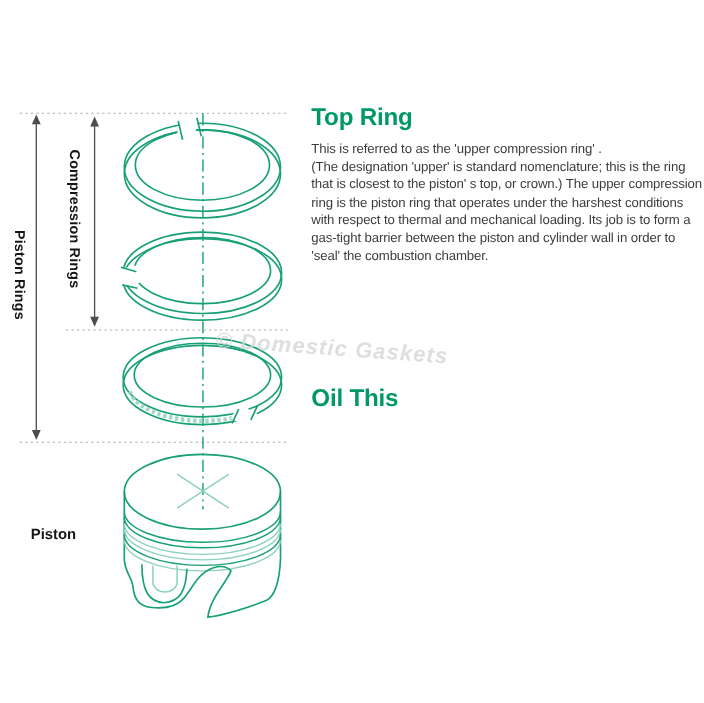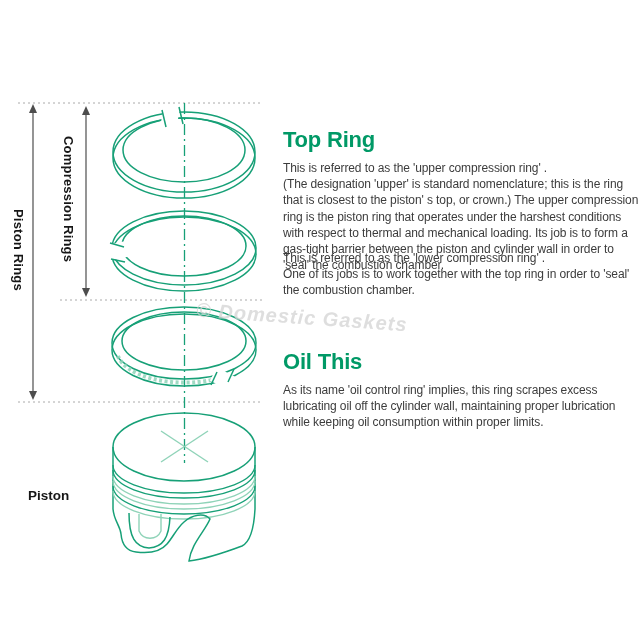--- a/index.html
+++ b/index.html
@@ -14,21 +14,21 @@
   .patch{fill:#fff;stroke:none;}
   .cl{stroke:var(--line-green,#17A077);stroke-width:1.3;fill:none;stroke-dasharray:11 4 2 4;}
   .hatch{stroke:var(--light-green,#8FD3B8);stroke-width:4;fill:none;stroke-dasharray:3 2.5;opacity:.85;}
   .sec{position:absolute;left:283px;width:356px;}
   .sec h2{margin:0 0 7px 0;font-size:22px;line-height:26px;font-weight:bold;
           color:var(--heading-green,#009966);letter-spacing:-0.2px;}
   .sec p{margin:0;font-size:12px;line-height:16.2px;letter-spacing:-0.1px;
          color:var(--body-text,#3C3C3C);white-space:pre-line;}
   .vlabel{position:absolute;transform-origin:0 0;transform:rotate(90deg);
           font-size:13px;font-weight:600;color:#161616;white-space:nowrap;letter-spacing:0.2px;}
-  #lbl-piston{position:absolute;left:28px;top:488px;font-size:13.5px;font-weight:600;color:#161616;}
+  #lbl-piston{position:absolute;left:28px;top:478px;font-size:13.5px;font-weight:600;color:#161616;}
   #watermark{position:absolute;left:196px;top:306px;transform:rotate(4deg);
              font-size:20px;font-style:italic;font-weight:bold;letter-spacing:1px;
              color:var(--watermark-gray,#D4D4D4);opacity:.75;white-space:nowrap;}
 </style>
 </head>
 <body>
 
 <div id="canvas">
 
   <svg id="art" width="640" height="639" viewBox="0 0 640 639">
@@ -107,26 +107,23 @@
       <path class="lt" d="M 139 514 L 139 531 A 12 12 0 0 0 161 531 L 161 514"></path>
     </g>
   </svg>
 
   <div class="vlabel" id="lbl-pr" style="left:26px;top:209px;">Piston Rings</div>
   <div class="vlabel" id="lbl-cr" style="left:76px;top:136px;">Compression Rings</div>
   <div id="lbl-piston">Piston</div>
 
   <div id="watermark">© Domestic Gaskets</div>
 
-  <div class="sec" style="top:94px;margin-top:33px;">
+  <div class="sec" style="top:94px;">
     <h2>Top Ring</h2>
     <p>This is referred to as the 'upper compression ring' .
 (The designation 'upper' is standard nomenclature; this is the ring that is closest to the piston' s top, or crown.) The upper compression ring is the piston ring that operates under the harshest  conditions with respect to thermal and mechanical loading. Its job is to form a gas-tight barrier between the piston and cylinder wall in order to 'seal' the combustion chamber.</p>
   </div>
   <div class="sec" style="top:250px;">
-    <p>This is referred to as the 'lower compression ring' .
-One of its jobs is to work together with the top ring in order to 'seal' the combustion chamber.</p>
   </div>
   <div class="sec" style="top:349px;">
     <h2>Oil This</h2>
-    <p>As its name 'oil control ring' implies, this ring scrapes excess lubricating oil off the cylinder wall, maintaining proper lubrication while keeping oil consumption within proper limits.</p>
   </div>
 </div>
 
 </body></html>

